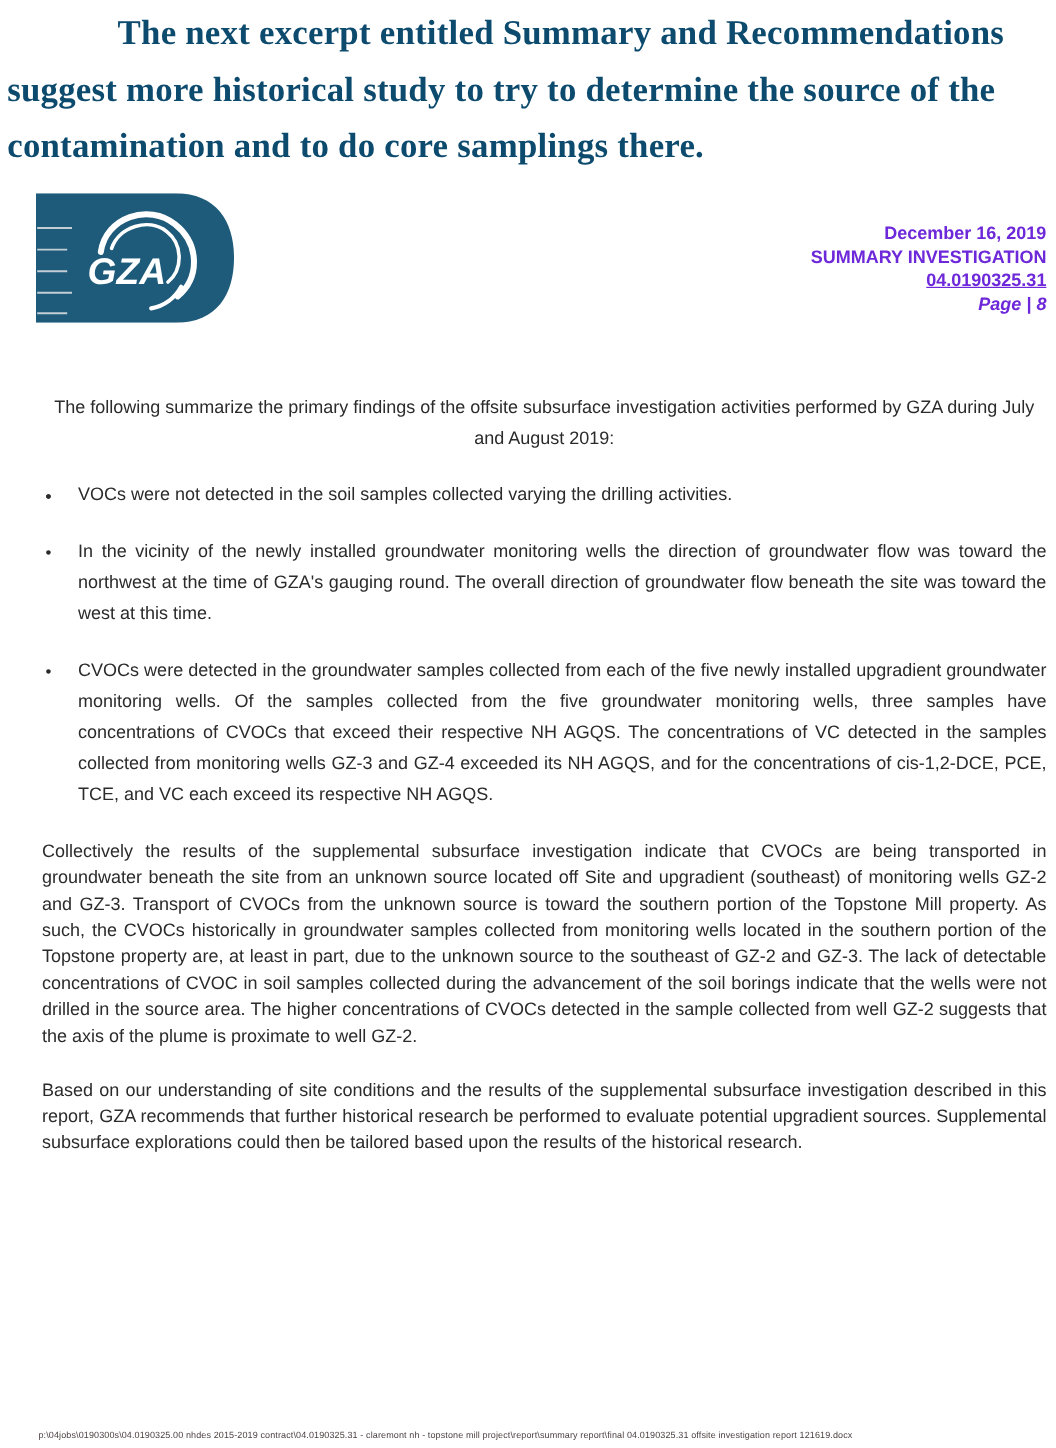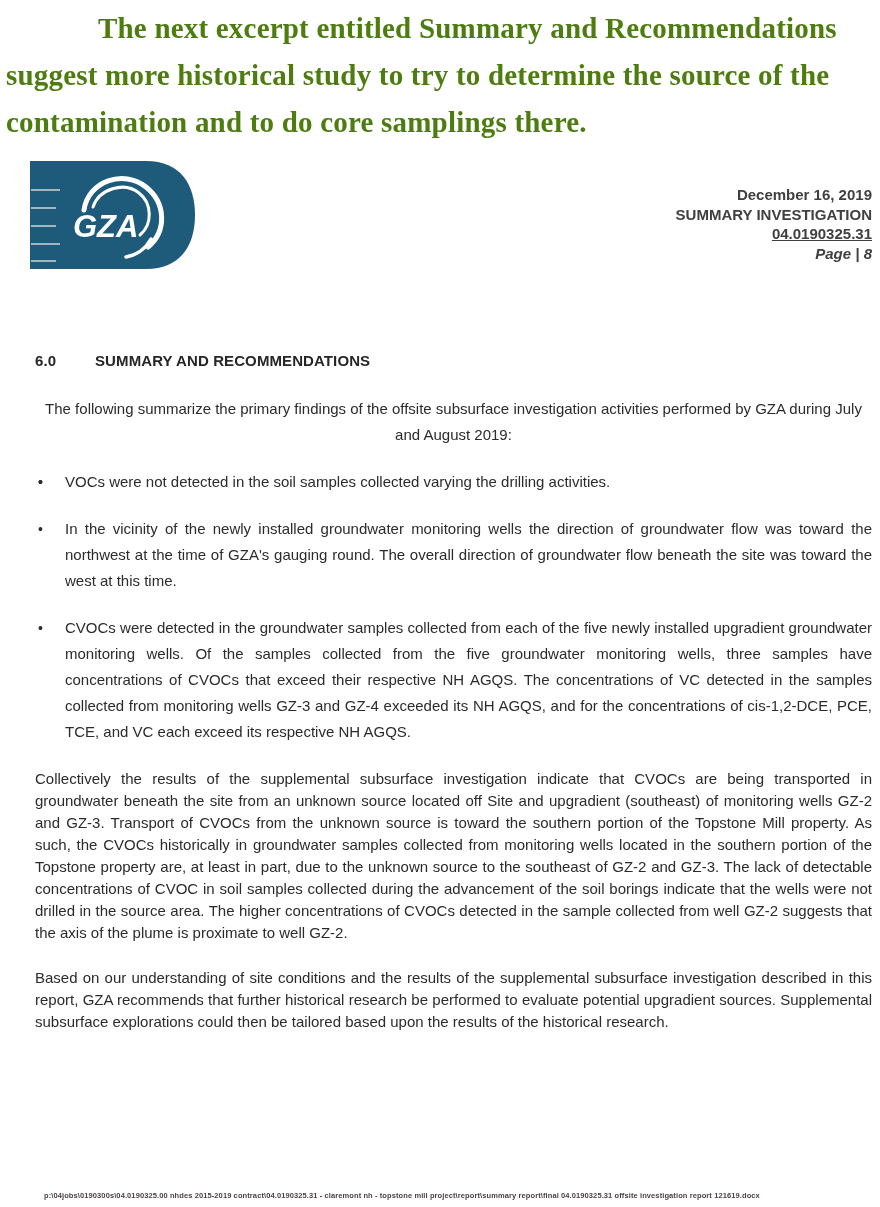--- a/index.html
+++ b/index.html
@@ -12,40 +12,40 @@
     font-family: "Liberation Sans", sans-serif;
     color: #2b2b2b;
   }
 
   
   .note {
     font-family: "Liberation Serif", serif;
     font-weight: bold;
     font-size: 29px;
     line-height: 47px;
-    color: #4d7c0f;
+    color: #0c4a6e;
     padding: 5px 10px 0 6px;
     text-indent: 92px;
     letter-spacing: 0.2px;
   }
 
   
   .letterhead {
     display: flex;
     justify-content: space-between;
     align-items: flex-start;
     margin-top: 15px;
     padding: 0 8px 0 30px;
   }
   .logo-wrap { width: 166px; height: 139px; color: var(--accent, #1e5b7b); }
   .hdr {
     text-align: right;
     font-size: 15px;
     line-height: 19.5px;
-    color: #404040;
+    color: #6d28d9;
     margin-top: 24px;
   }
   .hdr-date  { font-weight: 600; }
   .hdr-title { font-weight: 700; }
   .hdr-num   { font-weight: 600; text-decoration: underline; }
   .hdr-page  { font-style: italic; font-weight: 700; }
 
   
   .content { padding: 0 8px 0 35px; font-size: 15px; }
   .sec {
@@ -68,23 +68,23 @@
   }
   ul.bullets li .glyph {
     position: absolute; left: 3px; top: 0;
     font-size: 14px;
   }
 
   p.para { margin: 23px 0 0 0; line-height: 22px; text-align: justify; }
 
   .footer {
     position: absolute;
-    left: 44px; bottom: 7px;
+    left: 32px; bottom: 7px;
     font-size: 7.5px;
-    font-weight: 700;
+    font-weight: 400;
     color: #4b3f41;
     white-space: nowrap;
     letter-spacing: 0.1px;
   }
 </style>
 </head>
 <body>
 
 <div class="note">The next excerpt entitled Summary and Recommendations suggest more historical study to try to determine the source of the contamination and to do core samplings there.</div>
 
@@ -110,24 +110,20 @@
   <div class="hdr">
     <div class="hdr-date">December 16, 2019</div>
     <div class="hdr-title">SUMMARY INVESTIGATION</div>
     <div class="hdr-num">04.0190325.31</div>
     <div class="hdr-page">Page | 8</div>
   </div>
 </div>
 
 <div class="content">
 
-  <div class="sec">
-    <span class="sec-no">6.0</span>
-    <span>SUMMARY AND RECOMMENDATIONS</span>
-  </div>
 
   <div class="intro-para">The following summarize the primary findings of the offsite subsurface investigation activities performed by GZA during July and August 2019:</div>
 
   <ul class="bullets">
     <li>
       <span class="glyph">•</span>
     </li>
     <li>
       <span class="glyph">•</span>
       <span>VOCs were not detected in the soil samples collected varying the drilling activities.</span>

